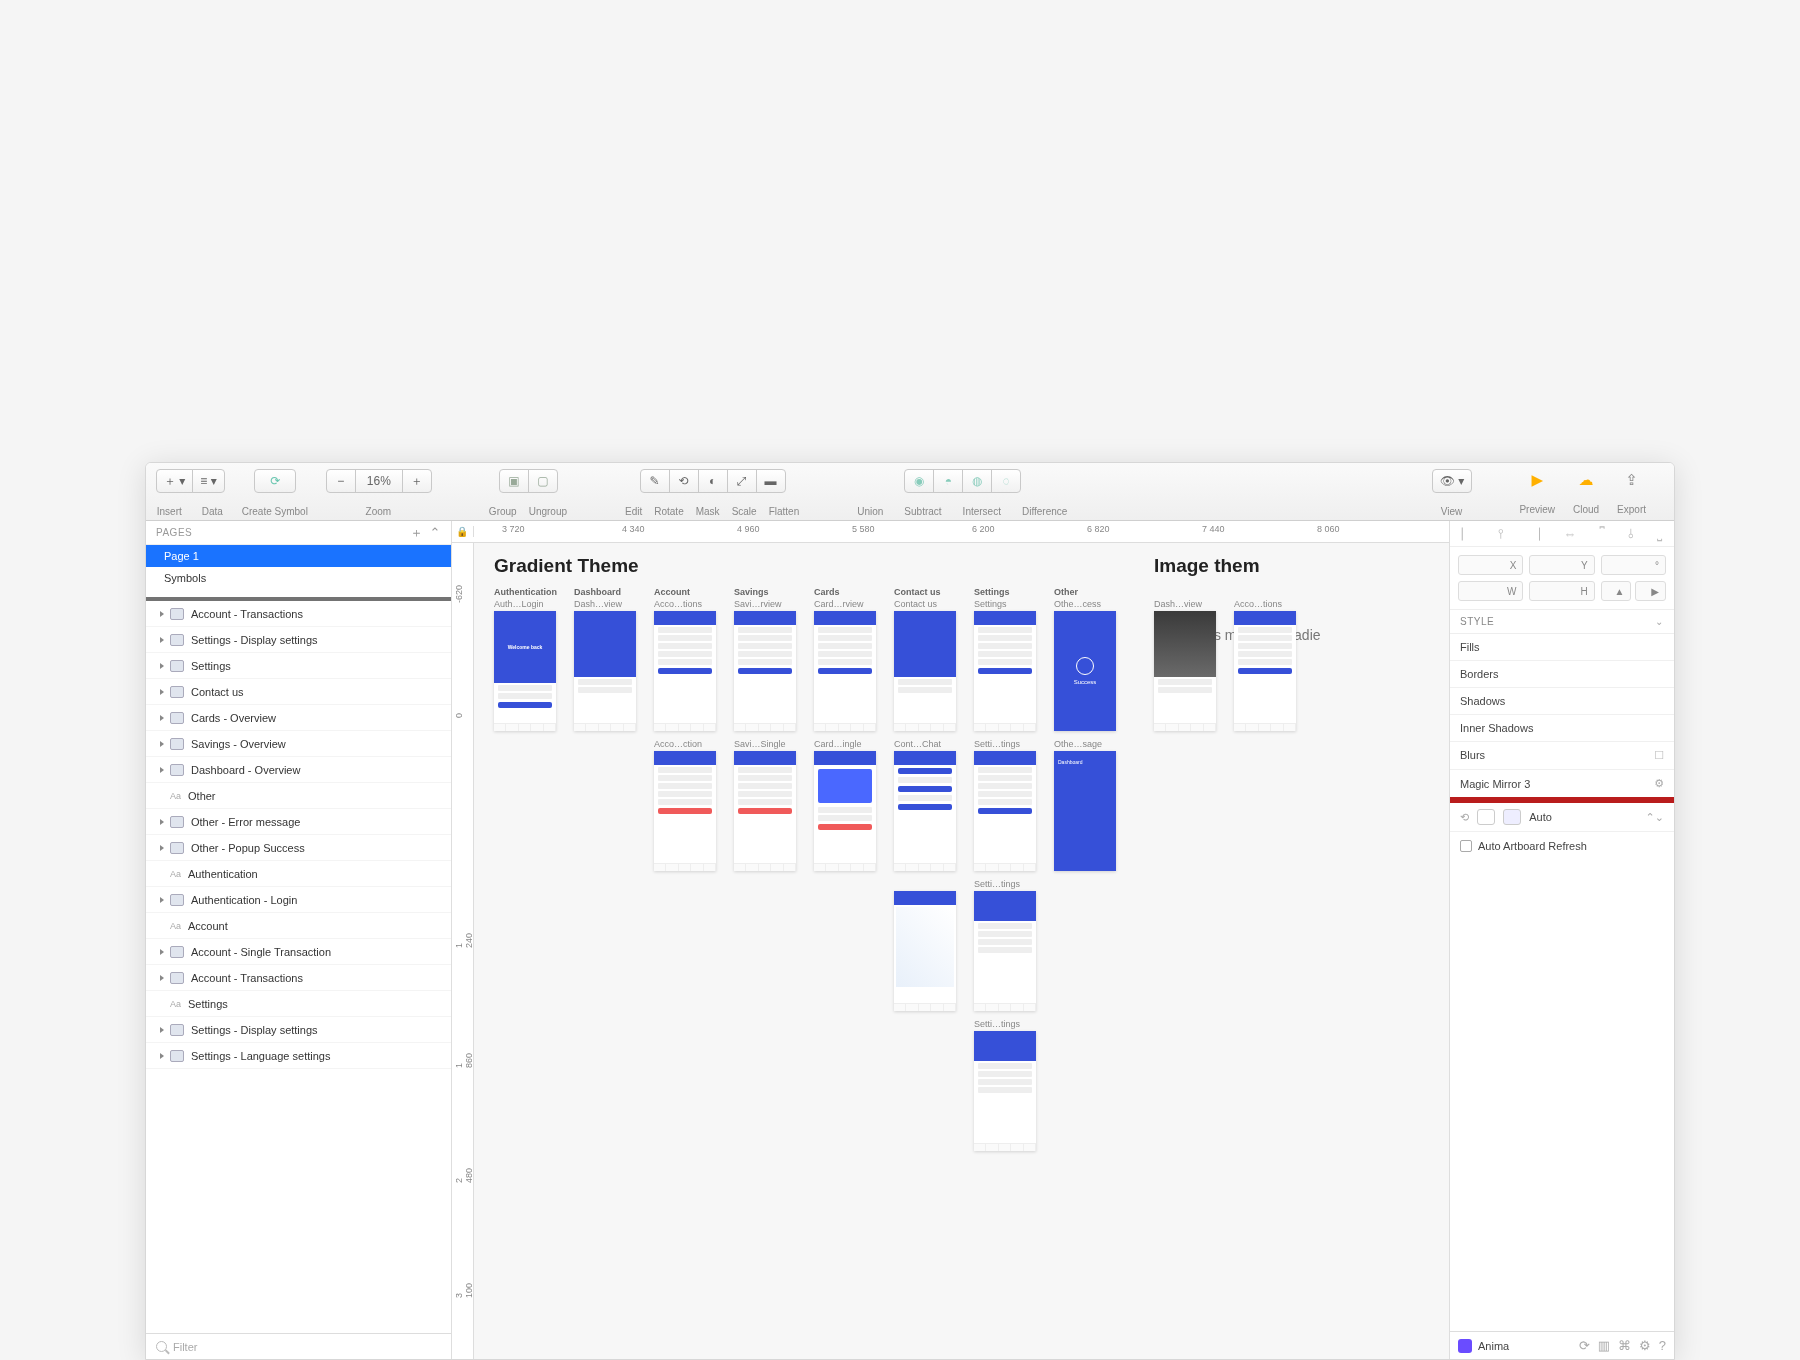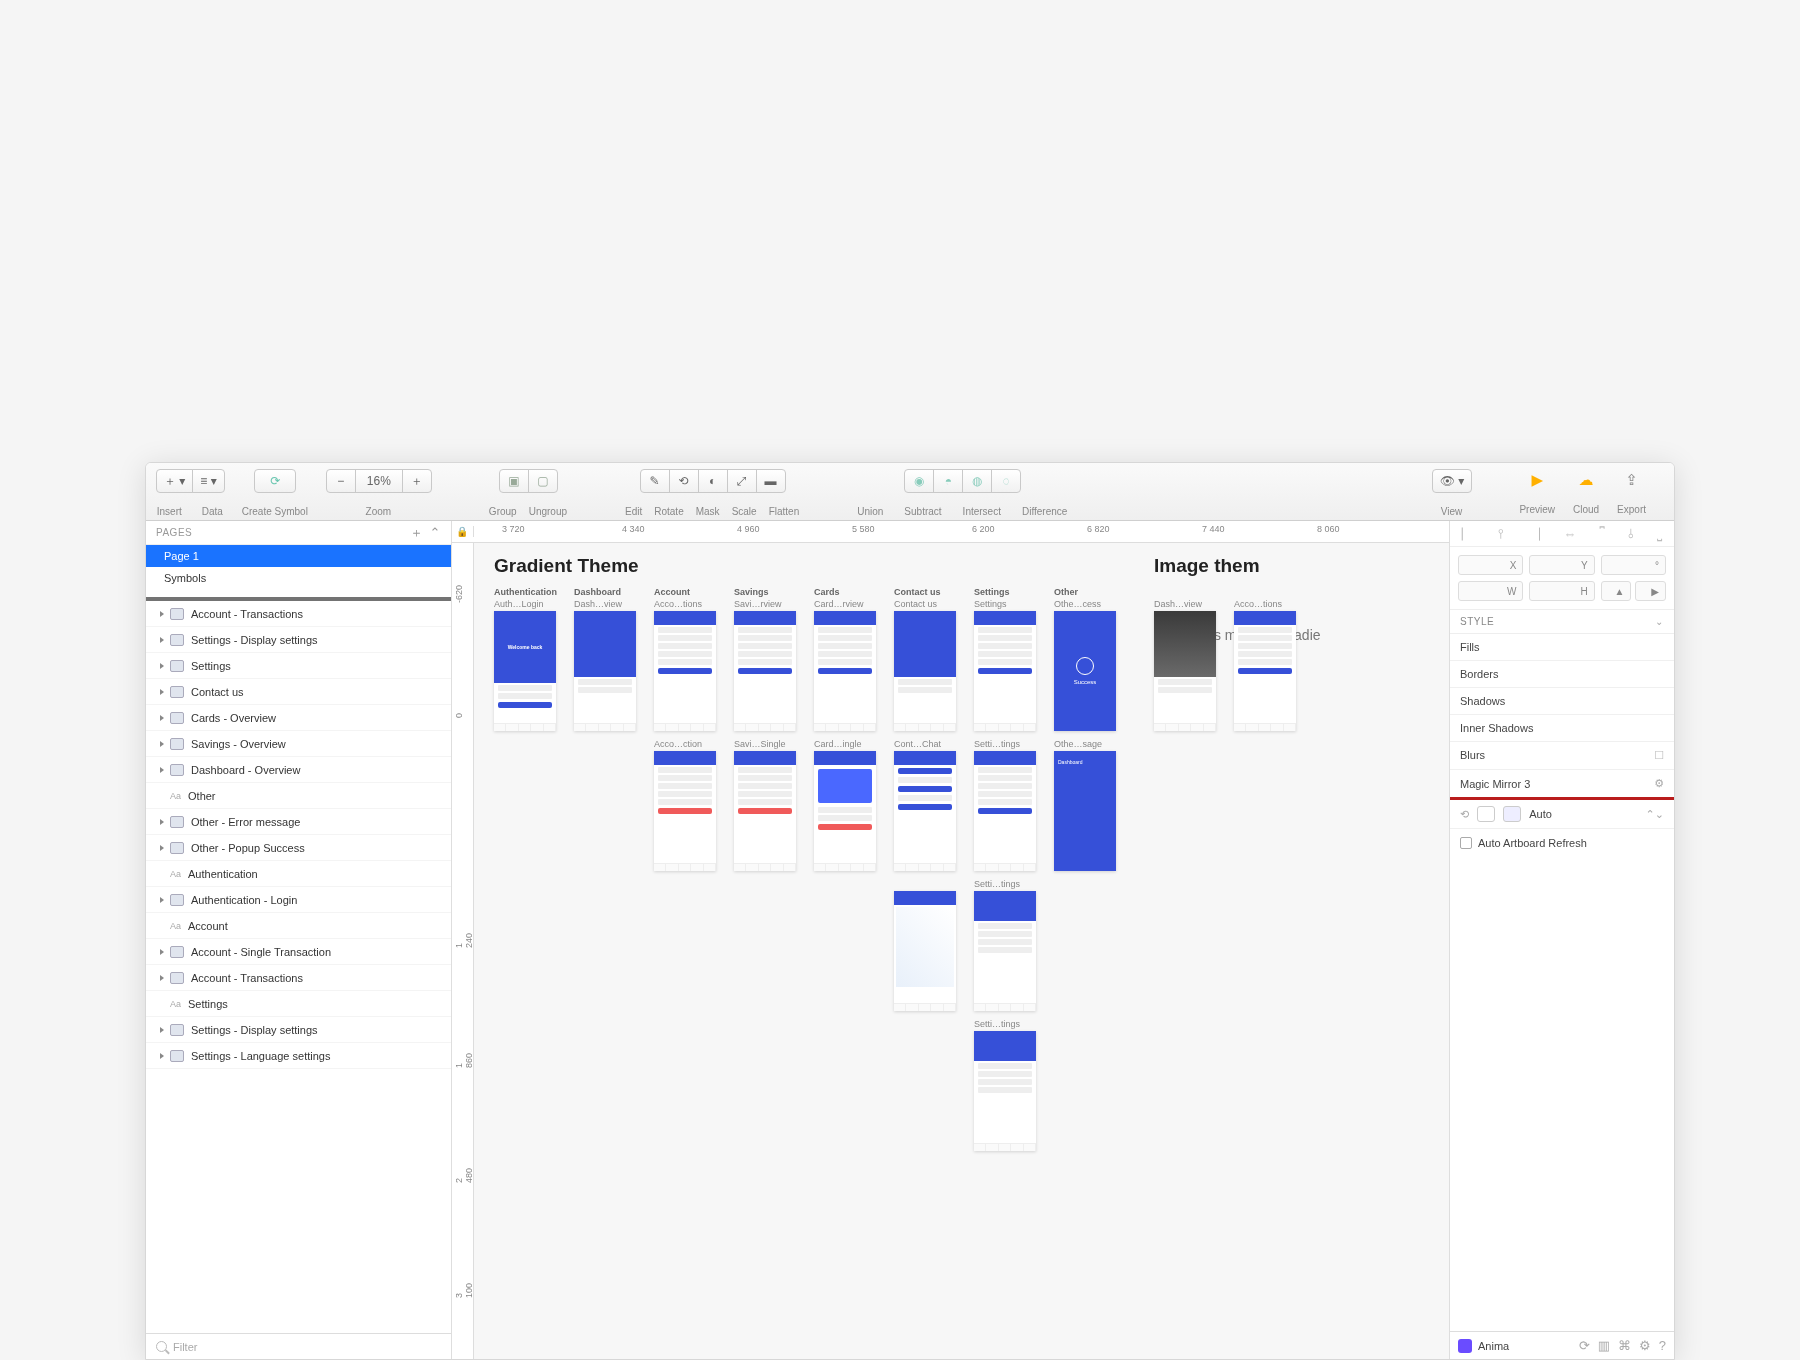--- a/index.html
+++ b/index.html
@@ -61,21 +61,21 @@
 .artboard .tabbar{position:absolute;left:0;right:0;bottom:0;height:8px;background:#fafafa;border-top:1px solid #eee;display:flex;}
 .artboard .tabbar i{flex:1;border-right:1px solid #eee;}
 
 .rightpanel { width:225px; border-left:1px solid #dedede; background:#fff; display:flex; flex-direction:column; font-size:11px; color:#444; }
 .alignrow{height:26px;border-bottom:1px solid #eee;display:flex;align-items:center;justify-content:space-around;color:#bbb;font-size:13px;}
 .coords{padding:8px;display:grid;grid-template-columns:1fr 1fr 1fr;gap:6px;}
 .coords .fld{height:20px;border:1px solid #ddd;border-radius:3px;display:flex;align-items:center;justify-content:flex-end;padding:0 6px;font-size:10px;color:#888;background:#fafafa;}
 .stylehdr{padding:6px 10px;font-size:10px;color:#888;letter-spacing:.5px;border-top:1px solid #eee;border-bottom:1px solid #eee;display:flex;align-items:center;}
 .stylehdr .chev{margin-left:auto;color:#aaa;}
 .prop{padding:7px 10px;border-bottom:1px solid #f0f0f0;}
-.mm{padding:7px 10px;border-bottom:3px solid #b91c1c;display:flex;align-items:center;}
+.mm{padding:7px 10px;border-bottom:6px solid #b91c1c;display:flex;align-items:center;}
 .mm .gear{margin-left:auto;color:#aaa;}
 .mmrow{padding:6px 10px;display:flex;align-items:center;gap:8px;border-bottom:1px solid #f0f0f0;}
 .mmrow .sw{width:18px;height:16px;border:1px solid #ccc;border-radius:3px;}
 .check{padding:8px 10px;display:flex;align-items:center;gap:6px;}
 .check .box{width:12px;height:12px;border:1px solid #aaa;border-radius:2px;}
 .anima{margin-top:auto;height:28px;border-top:1px solid #ddd;display:flex;align-items:center;padding:0 8px;gap:6px;font-size:11px;}
 .anima .logo{width:14px;height:14px;background:#6a4cff;border-radius:3px;}
 .anima .ricons{margin-left:auto;display:flex;gap:8px;color:#aaa;font-size:13px;}
 </style>
 </head>

